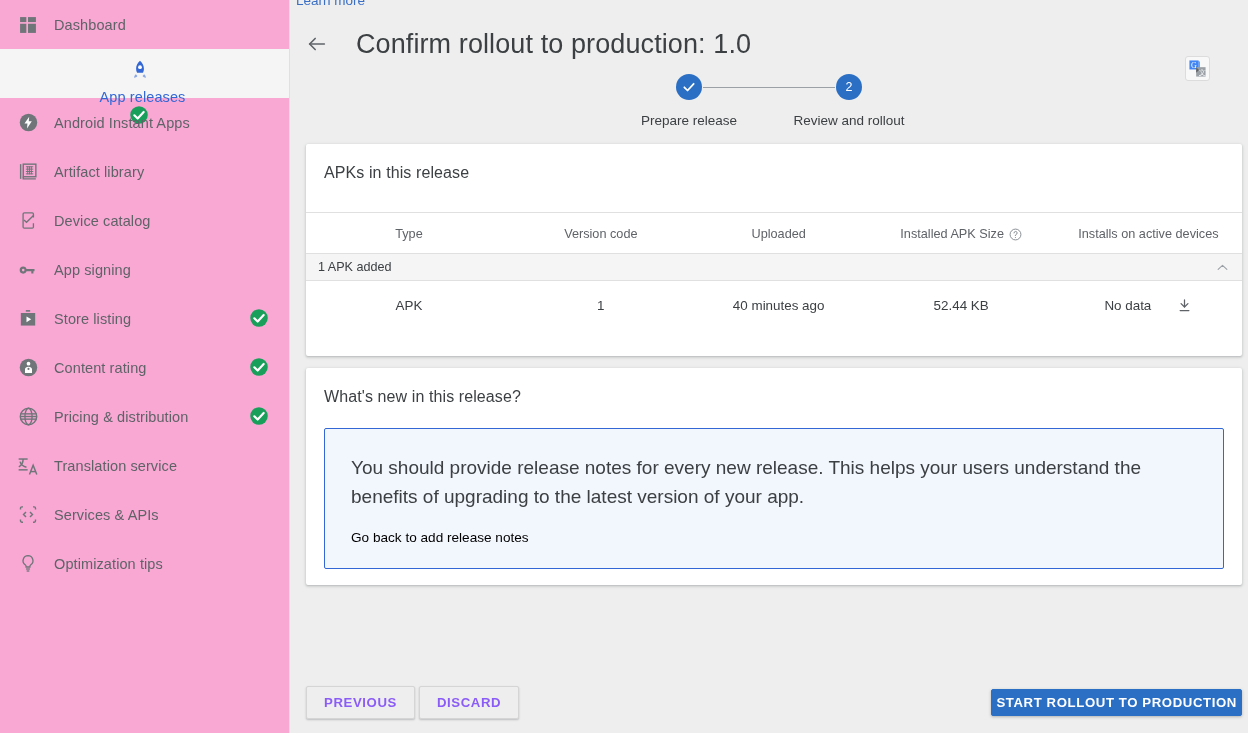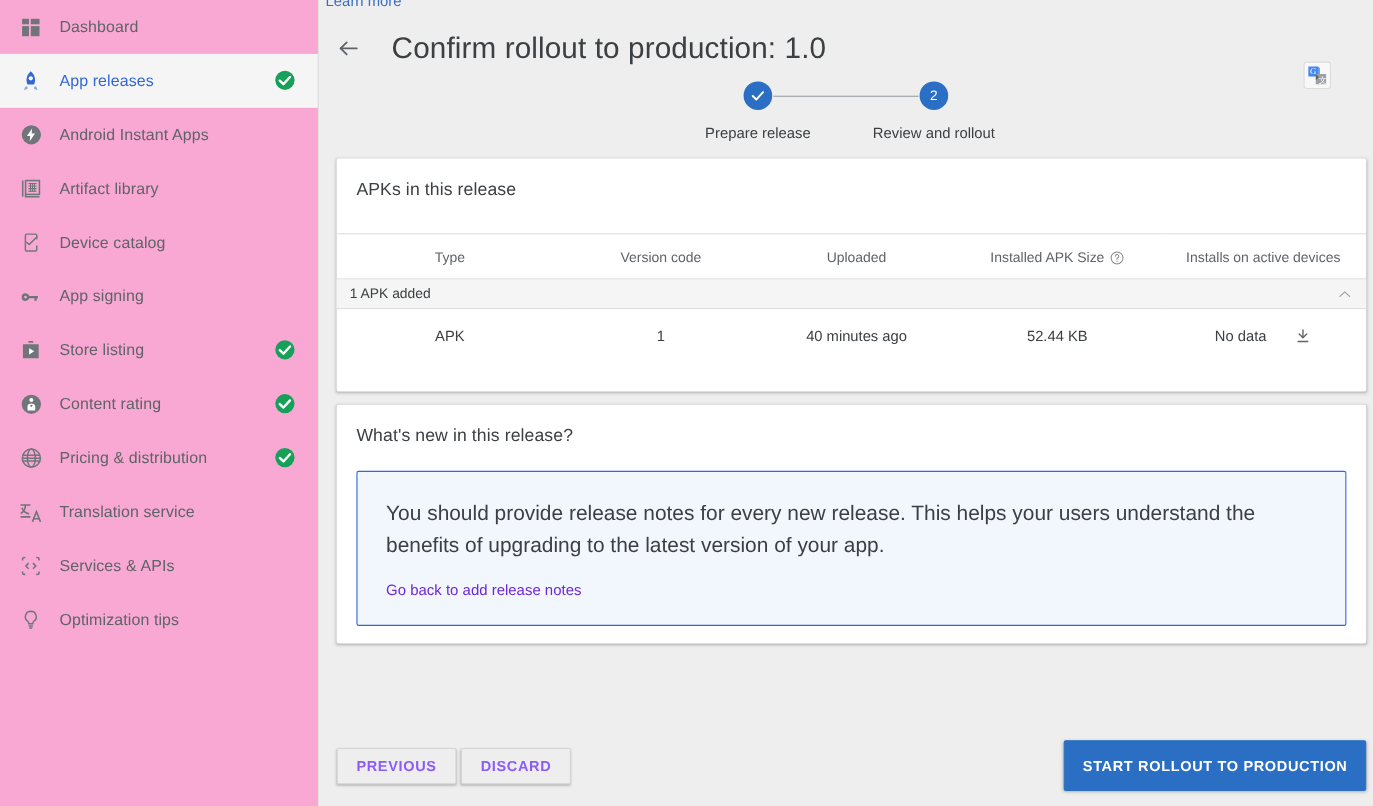--- a/index.html
+++ b/index.html
@@ -26,21 +26,21 @@
     overflow: hidden;
   }
   .nav-item {
     display: flex;
     align-items: center;
     height: 49px;
     padding: 0 18px 0 8px;
     cursor: pointer;
     position: relative;
   }
-  .nav-item.active { background: #f5f5f5; }
+  .nav-item.active { background: #f5f5f5; flex-direction: column; }
   .nav-ico {
     width: 40px; height: 24px;
     flex: 0 0 40px;
     display: flex; align-items: center; justify-content: center;
     color: #70757a;
   }
   .nav-item.active .nav-ico { color: #3367d6; }
   .nav-label {
     font-size: 14.5px;
     color: #5f6368;
@@ -225,21 +225,21 @@
     padding: 24px 26px 22px 26px;
   }
   #notes-text {
     font-size: 19px;
     color: #3c4043;
     line-height: 1.55;
     margin: 0 0 16px 0;
   }
   #notes-link {
     font-size: 13.6px;
-    color: #6d28d9;
+    color: #000000;
     cursor: pointer;
     display: inline-block;
   }
 
   
   #footer {
     position: absolute;
     left: 0; right: 0;
     bottom: 14px;
     display: flex;
@@ -259,22 +259,22 @@
     height: 33px;
     padding: 0 17px;
     box-shadow: 0 1px 2px rgba(60,64,67,.28);
   }
   #btn-previous { margin-right: 4px; }
   #btn-start {
     margin-left: auto;
     background: #2a6fc4;
     border: 1px solid #2a6fc4;
     color: #ffffff;
-    height: 46px;
-    padding: 0 16px;
+    height: 27px;
+    padding: 0 4px;
     box-shadow: 0 1px 3px rgba(60,64,67,.35);
   }
 </style>
 </head>
 <body>
 
 <div id="app">
 
   <nav id="sidebar">
       <div class="nav-item">

